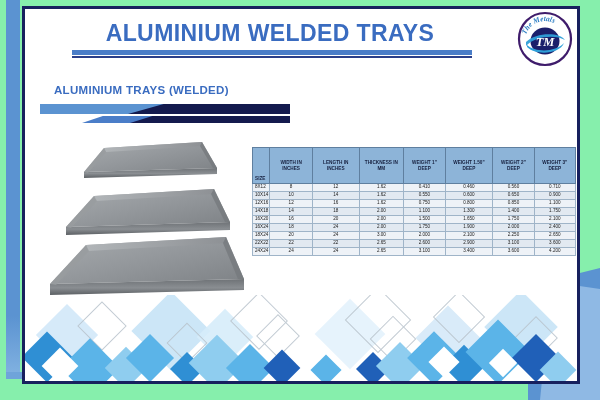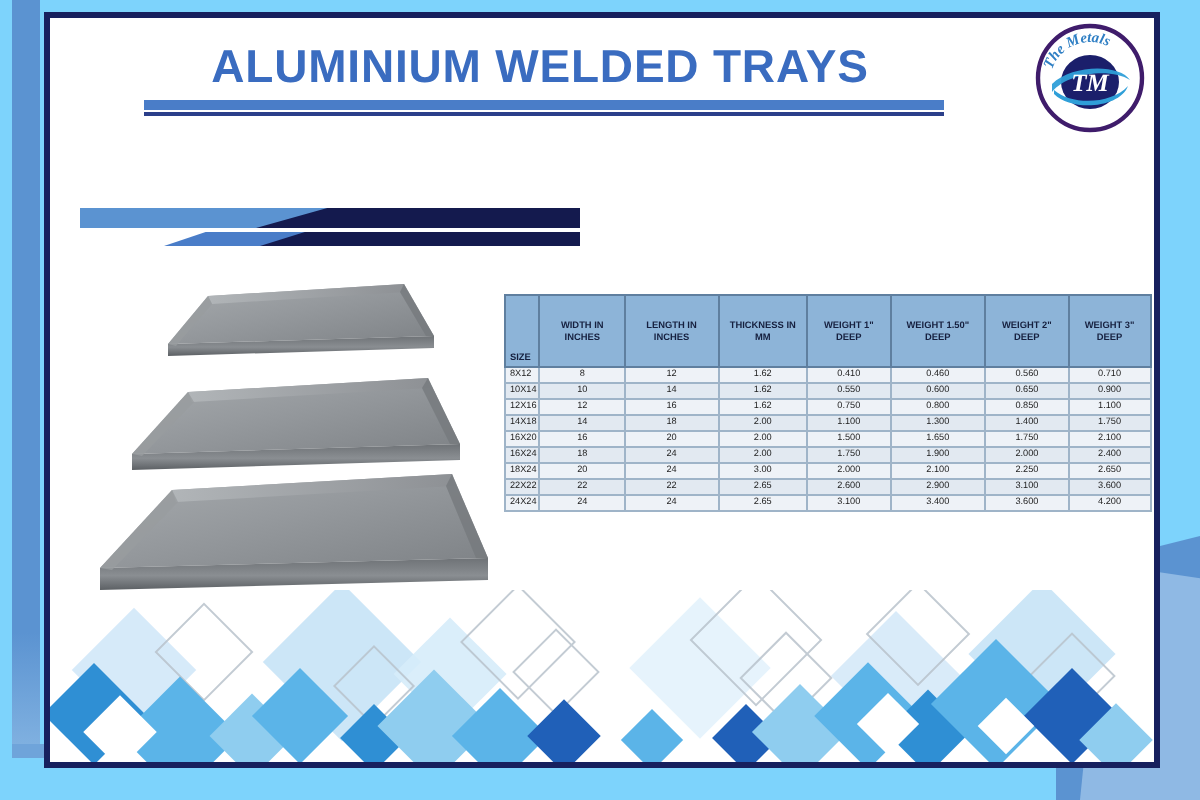--- a/index.html
+++ b/index.html
@@ -4,21 +4,21 @@
 <style>
   * { box-sizing: border-box; margin: 0; padding: 0; }
   html, body { width: 600px; height: 400px; overflow: hidden; }
   body {
     font-family: "Liberation Sans", sans-serif;
     background: #fdf3ee;
     position: relative;
   }
 
   
-  #page { position: absolute; inset: 0; background: #7dd3fc; }
+  #page { position: absolute; inset: 0; background: #86efac; }
 
   .left-blue-bar {
     position: absolute; left: 6px; top: 0; width: 14px; height: 372px;
     background: linear-gradient(180deg,#5b93d1 0%, #5b93d1 85%, #7fb0e0 100%);
   }
   .left-blue-bar-lower {
     position: absolute; left: 6px; top: 372px; width: 585px; height: 7px;
     background: #6fa4da;
   }
   .right-blue-ribbon {
@@ -151,20 +151,21 @@
       <text font-family="'Liberation Serif', serif" font-size="7.4" font-style="italic" font-weight="bold" fill="#2f7fc4">
         <textPath href="#arcpath" startOffset="10%">The Metals</textPath>
       </text>
       <ellipse cx="29" cy="31" rx="14.5" ry="13.5" fill="#1b1f6b"></ellipse>
       <path d="M 10,36 C 18,26 40,24 49,30 C 44,22 20,22 10,32 Z" fill="#2f9fd8" opacity="0.95"></path>
       <path d="M 11,35 C 20,43 40,42 48,33 C 44,44 20,46 11,37 Z" fill="#2f9fd8"></path>
       <text x="29" y="35.5" text-anchor="middle" font-family="'Liberation Serif', serif" font-size="12.5" font-style="italic" font-weight="bold" fill="#ffffff">TM</text>
     </svg>
   </div>
 
+  <div class="sec-title">ALUMINIUM TRAYS (WELDED)</div>
   <div class="sec-bar-a"></div>
   <div class="sec-bar-b"></div>
   <div class="sec-bar-c"></div>
   <div class="sec-bar-d"></div>
 
   <div class="photo">
     <svg width="212" height="172" viewBox="0 0 212 172">
       <defs>
         <linearGradient id="topG" x1="0" y1="0" x2="1" y2="1">
           <stop offset="0%" stop-color="#a7abae"></stop>

